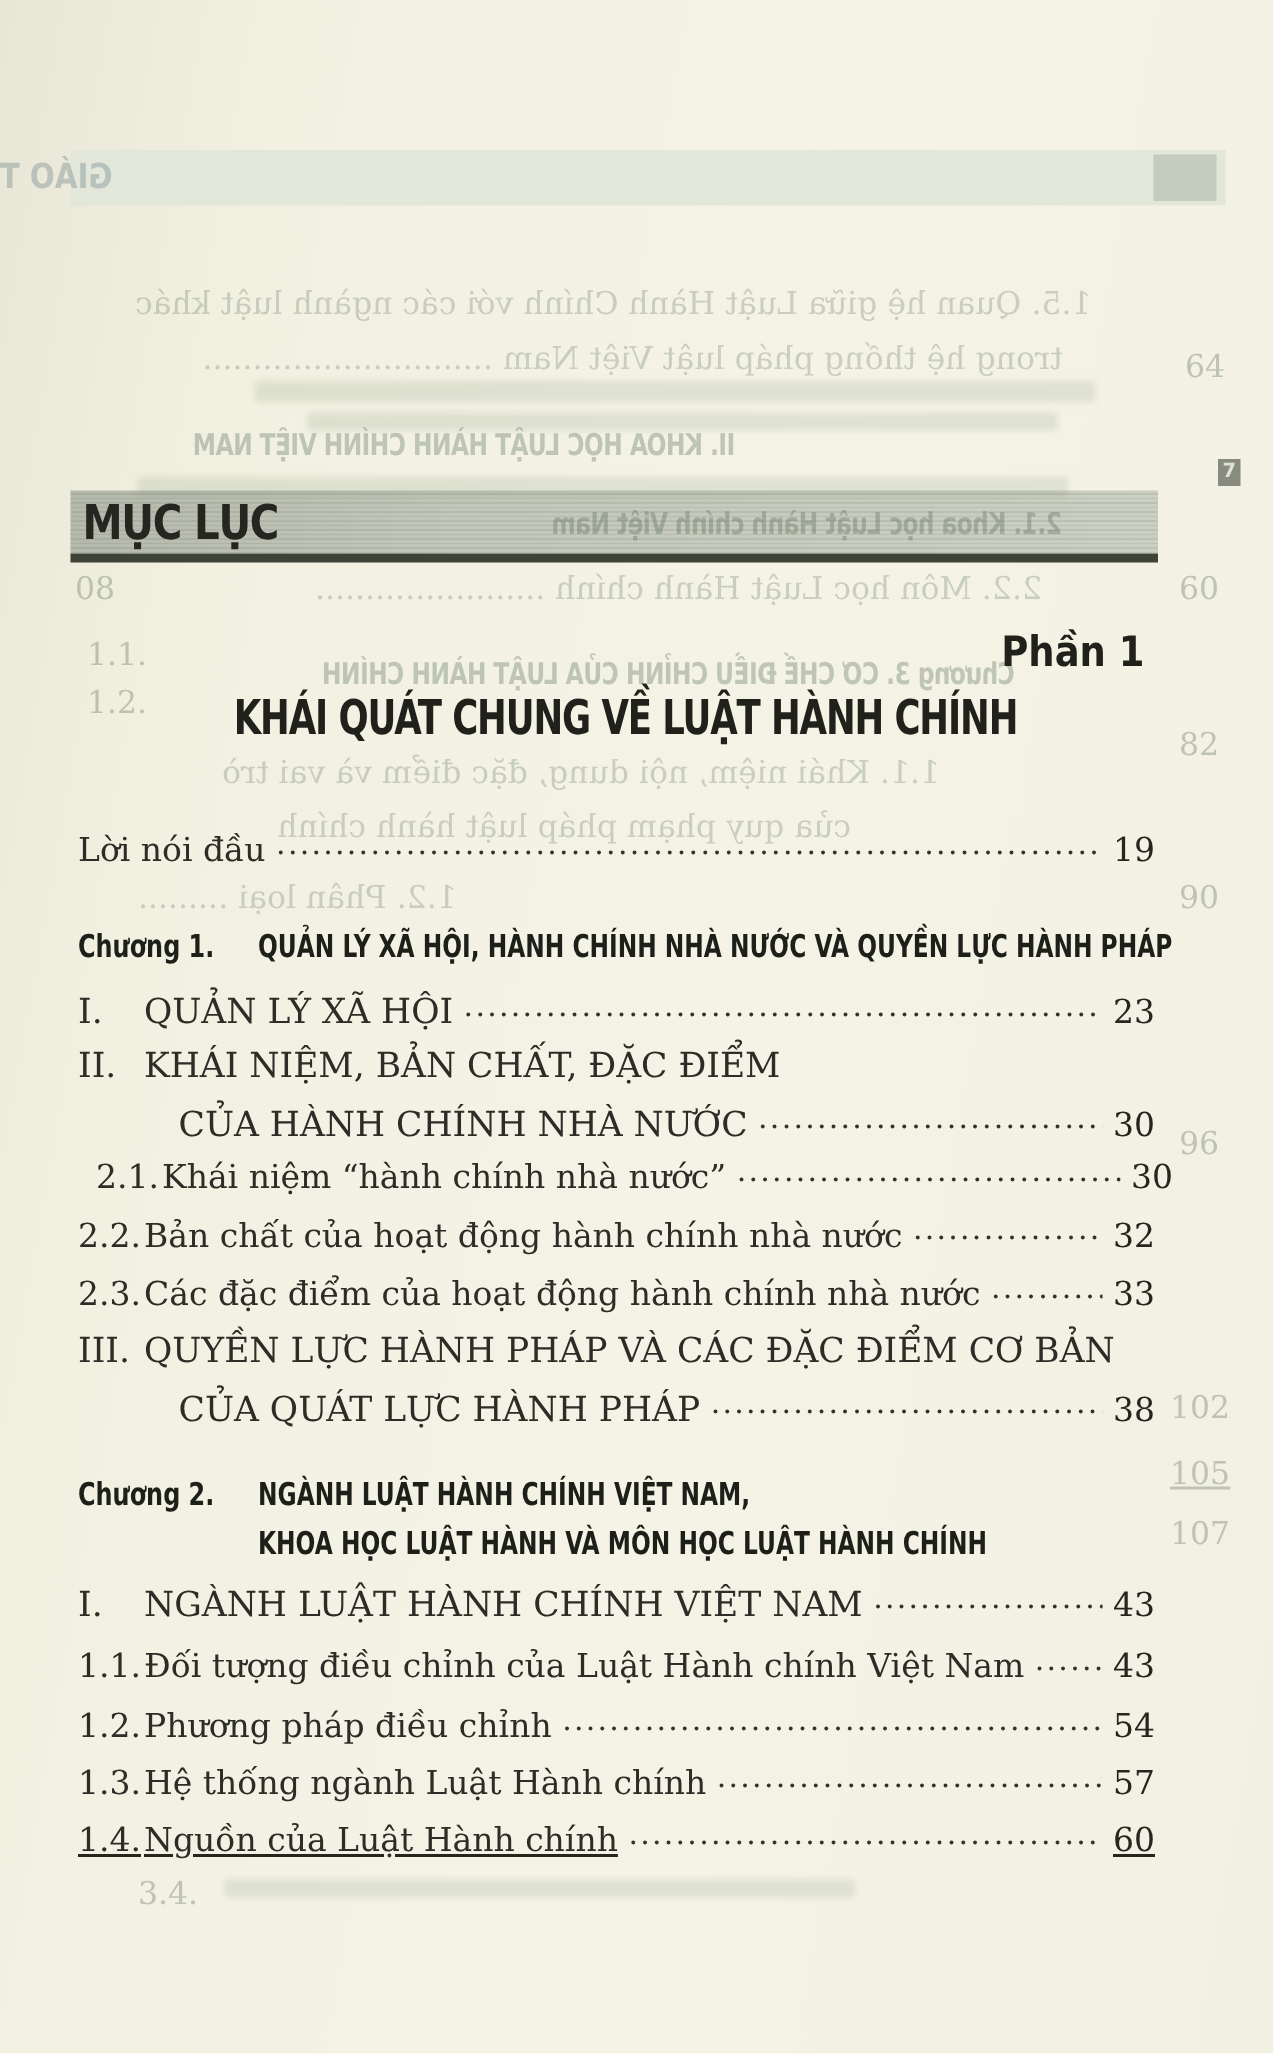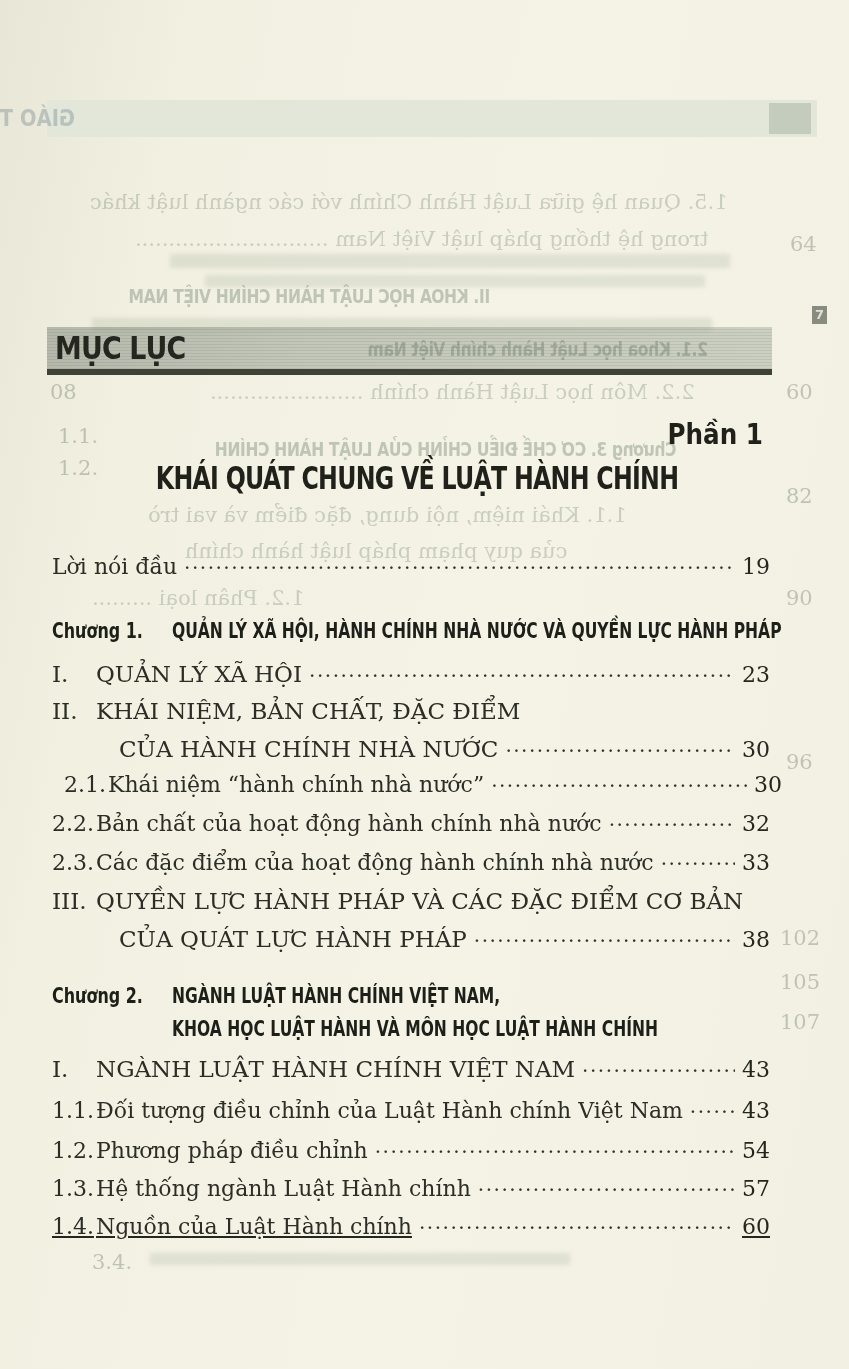--- a/index.html
+++ b/index.html
@@ -118,21 +118,21 @@
   <span class="bleed numfaint" style="top:424px;left:58px;">1.1.</span>
   <span class="bleed boldcond mir" style="top:437px;left:150px;">Chương 3.   CƠ CHẾ ĐIỀU CHỈNH CỦA LUẬT HÀNH CHÍNH</span>
   <span class="bleed numfaint" style="top:456px;left:58px;">1.2.</span>
   <span class="bleed numfaint" style="top:484px;left:786px;">82</span>
   <span class="bleed serif mir" style="top:503px;left:148px;">1.1. Khái niệm, nội dung, đặc điểm và vai trò</span>
   <span class="bleed serif mir" style="top:539px;left:185px;">của quy phạm pháp luật hành chính</span>
   <span class="bleed serif mir" style="top:586px;left:92px;">1.2. Phân loại .........</span>
   <span class="bleed numfaint" style="top:586px;left:786px;">90</span>
   <span class="bleed numfaint" style="top:750px;left:786px;">96</span>
   <span class="bleed numfaint" style="top:926px;left:780px;">102</span>
-  <span class="bleed numfaint" style="top:970px;left:780px;">105</span>
+  <span class="bleed numfaint" style="top:970px;left:780px;text-decoration:underline;">105</span>
   <span class="bleed numfaint" style="top:1010px;left:780px;">107</span>
   <span class="bleed numfaint" style="top:1250px;left:92px;">3.4.</span>
   <div class="bar" style="top:1253px;left:150px;width:420px;height:12px;"></div>
 
   <div class="banner">
     <span class="muc-luc">MỤC LỤC</span>
   </div>
 
   <div class="part">
     <span class="part-label">Phần 1</span><br>

